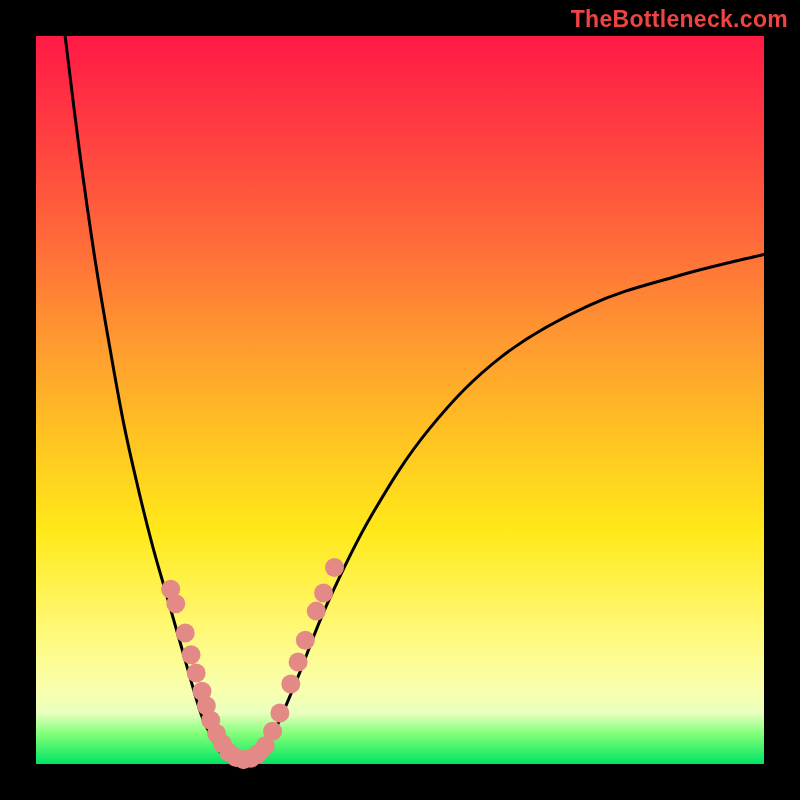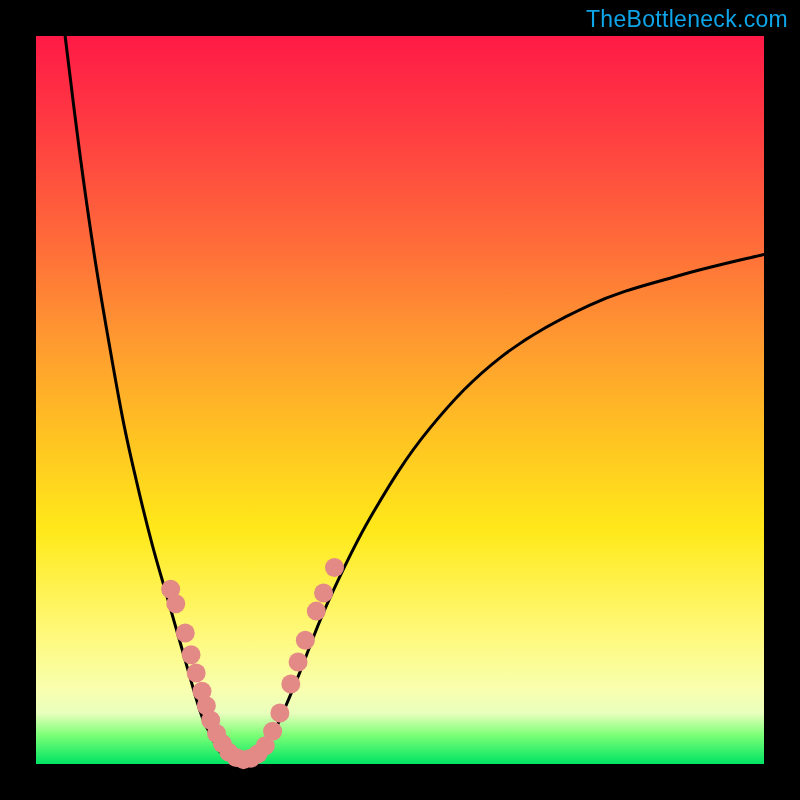--- a/index.html
+++ b/index.html
@@ -36,23 +36,23 @@
       #f8ffb0 90%,
       #e9ffbd 93%,
       #7dff77 96%,
       #00e463 100%
     );
   }
   .watermark {
     position: absolute;
     top: 6px;
     right: 12px;
-    color: #0ea5e9;
+    color: #ef4444;
     font-size: 23px;
-    font-weight: 400;
+    font-weight: 700;
     letter-spacing: 0.3px;
     user-select: none;
     text-align: center;
   }
   svg.curve {
     position: absolute;
     left: 0;
     top: 0;
     width: 728px;
     height: 728px;

